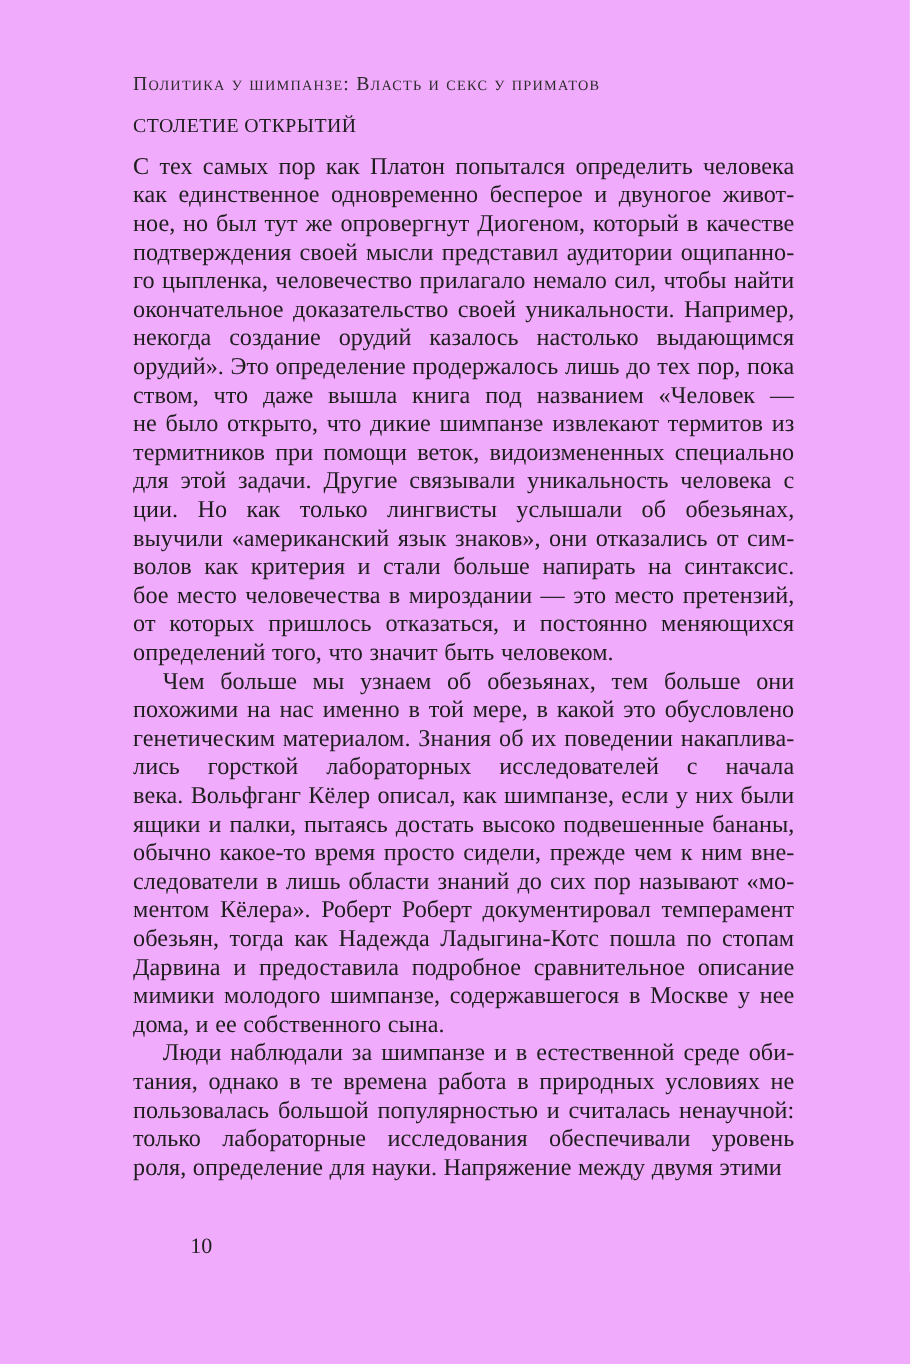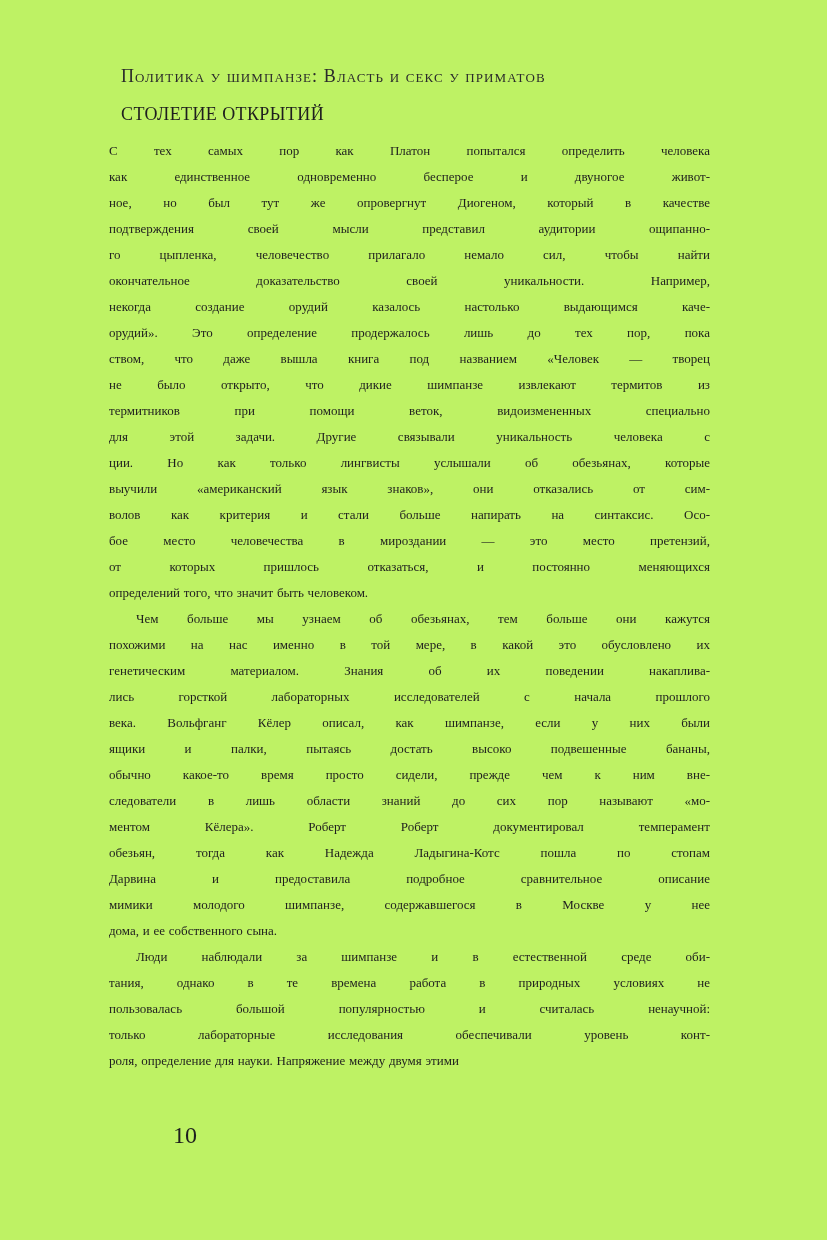--- a/index.html
+++ b/index.html
@@ -10,21 +10,21 @@
     width: 827px;
     height: 1240px;
     background: #ffffff;
     font-family: "Liberation Serif", "DejaVu Serif", serif;
     overflow: hidden;
   }
   .page {
     position: relative;
     width: 827px;
     height: 1240px;
-    background: #bef264;
+    background: #f0abfc;
   }
   .running-header {
     position: absolute;
     left: 121px;
     top: 66px;
     width: 620px;
     font-variant: small-caps;
     font-size: 18px;
     letter-spacing: 1.1px;
     color: #2b2b2b;
@@ -36,25 +36,25 @@
     top: 104px;
     margin: 0;
     font-size: 18px;
     font-weight: normal;
     letter-spacing: 0.4px;
     color: #1e1e1e;
     white-space: nowrap;
   }
   .body-text {
     position: absolute;
-    left: 109px;
+    left: 121px;
     top: 138px;
     width: 601px;
     color: #1e1e1e;
-    font-size: 13px;
+    font-size: 22px;
   }
   .paragraph {
     margin: 0;
     padding: 0;
   }
   .line {
     height: 26px;
     line-height: 26px;
     text-align: justify;
     text-align-last: justify;
@@ -64,21 +64,21 @@
   .line.last {
     text-align-last: left;
   }
   .paragraph.indent .line:first-child {
     text-indent: 27px;
   }
   .page-number {
     position: absolute;
     left: 173px;
     top: 1122px;
-    font-size: 24px;
+    font-size: 20px;
     color: #1e1e1e;
   }
 </style>
 </head>
 <body style="background: rgb(255, 255, 255);">
 
 <div class="page">
   <div class="running-header">Политика у шимпанзе: Власть и секс у приматов</div>
 
   <h1 class="section-title">СТОЛЕТИЕ ОТКРЫТИЙ</h1>

